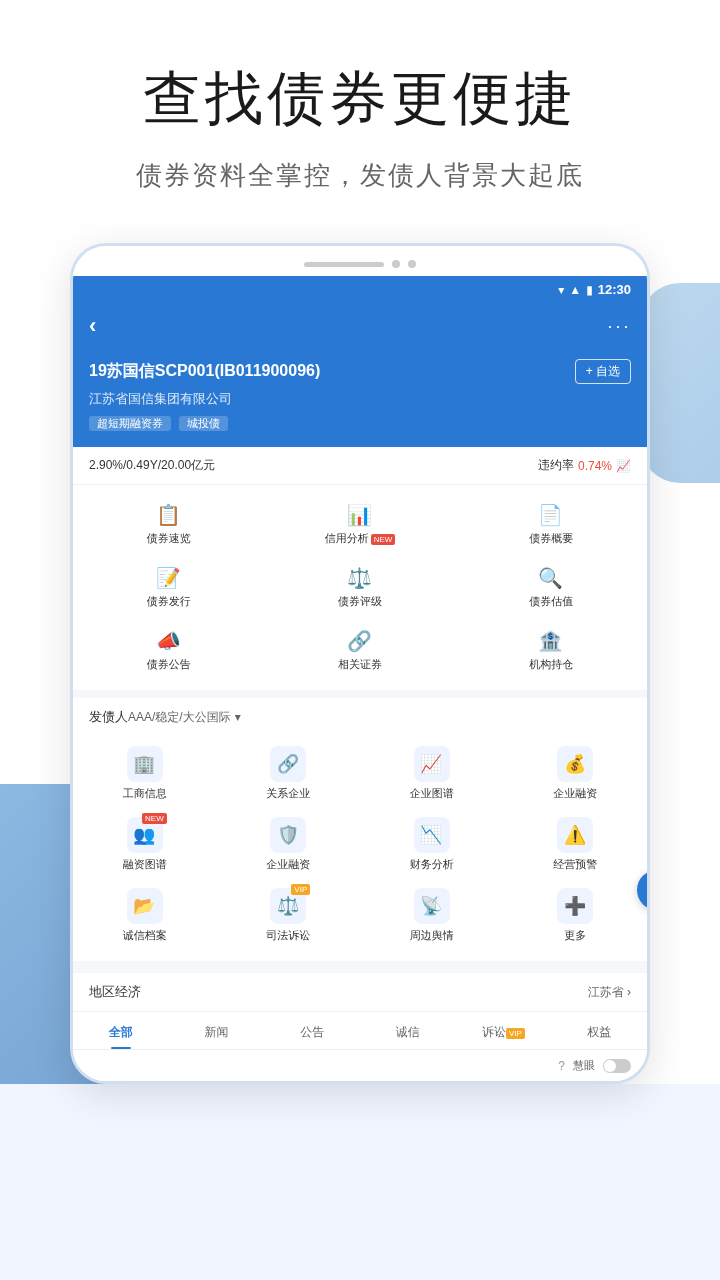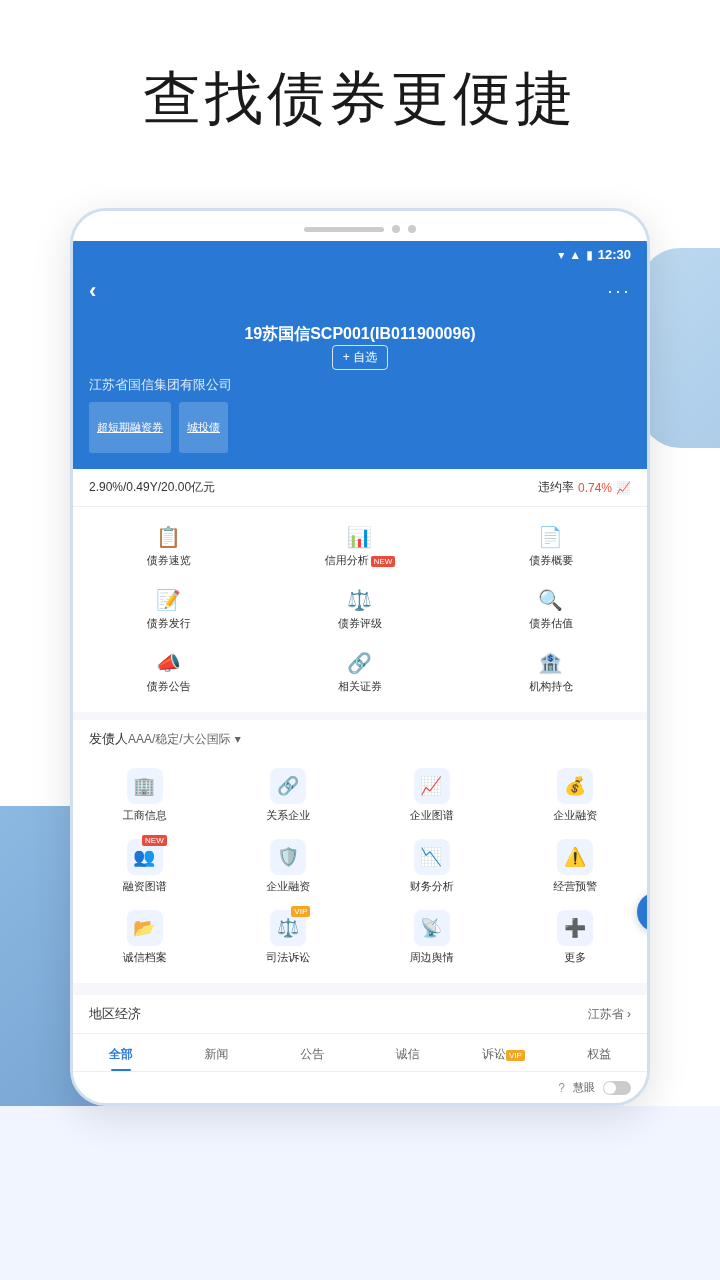--- a/index.html
+++ b/index.html
@@ -144,21 +144,20 @@
     
     .bond-header {
       background: #2979d4;
       padding: 10px 16px 16px;
     }
     .bond-title-row {
       display: flex;
       align-items: center;
       justify-content: space-between;
       margin-bottom: 6px;
-      flex-direction: column;
     }
     .bond-title {
       color: white;
       font-size: 16px;
       font-weight: 600;
     }
     .btn-zixuan {
       background: transparent;
       border: 1.5px solid rgba(255,255,255,0.8);
       color: white;
@@ -172,23 +171,22 @@
       margin-bottom: 8px;
     }
     .bond-tags {
       display: flex;
       gap: 8px;
     }
     .bond-tag {
       background: rgba(255,255,255,0.2);
       color: white;
       font-size: 11px;
-      padding: 18px 8px;
+      padding: 0 8px;
       border-radius: 3px;
-      text-decoration: underline;
     }
 
     
     .bond-stats {
       background: white;
       padding: 10px 16px;
       display: flex;
       justify-content: space-between;
       align-items: center;
       border-bottom: 1px solid #eee;
@@ -411,20 +409,21 @@
     .question-icon {
       color: #999;
       font-size: 12px;
     }
   </style>
 </head>
 <body>
 
 <div class="top-section">
   <h1 class="main-title">查找债券更便捷</h1>
+  <p class="sub-title">债券资料全掌控，发债人背景大起底</p>
 </div>
 
 <div class="phone-section">
   <div class="blue-shape-left"></div>
   <div class="blue-shape-right"></div>
 
   <div class="phone-frame">
 
     <div class="phone-notch-area">
       <div class="notch-bar"></div>

